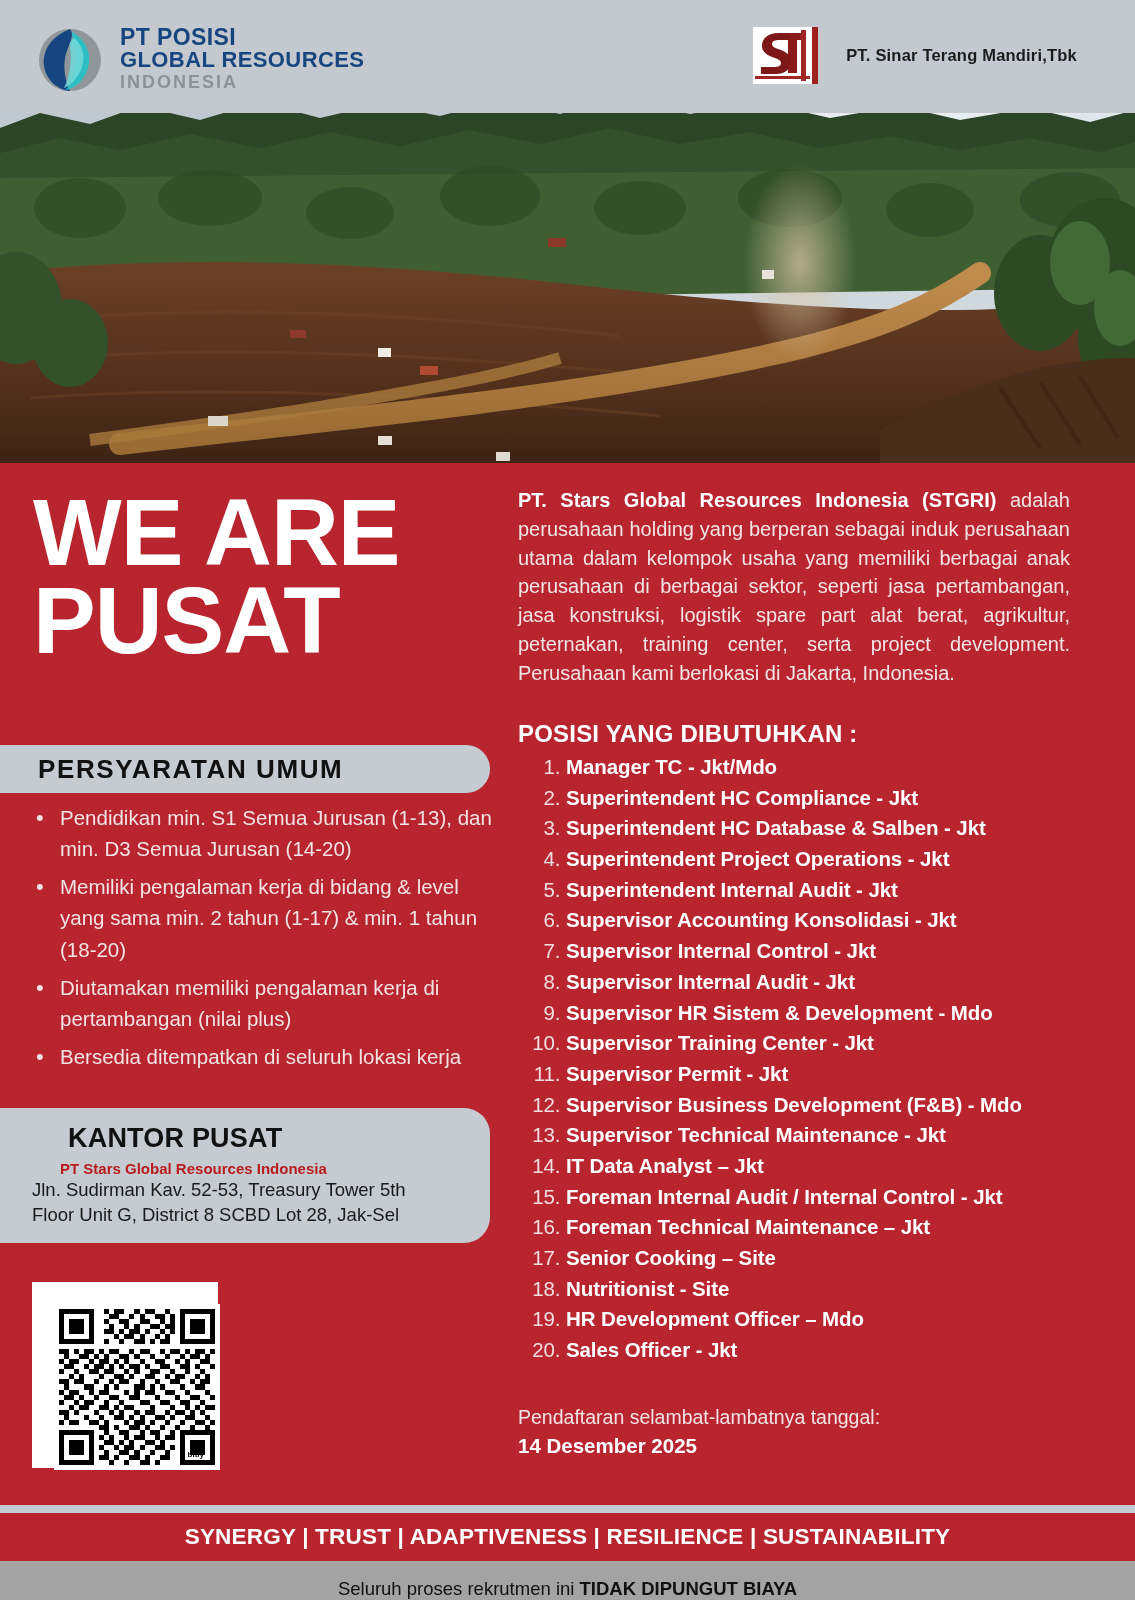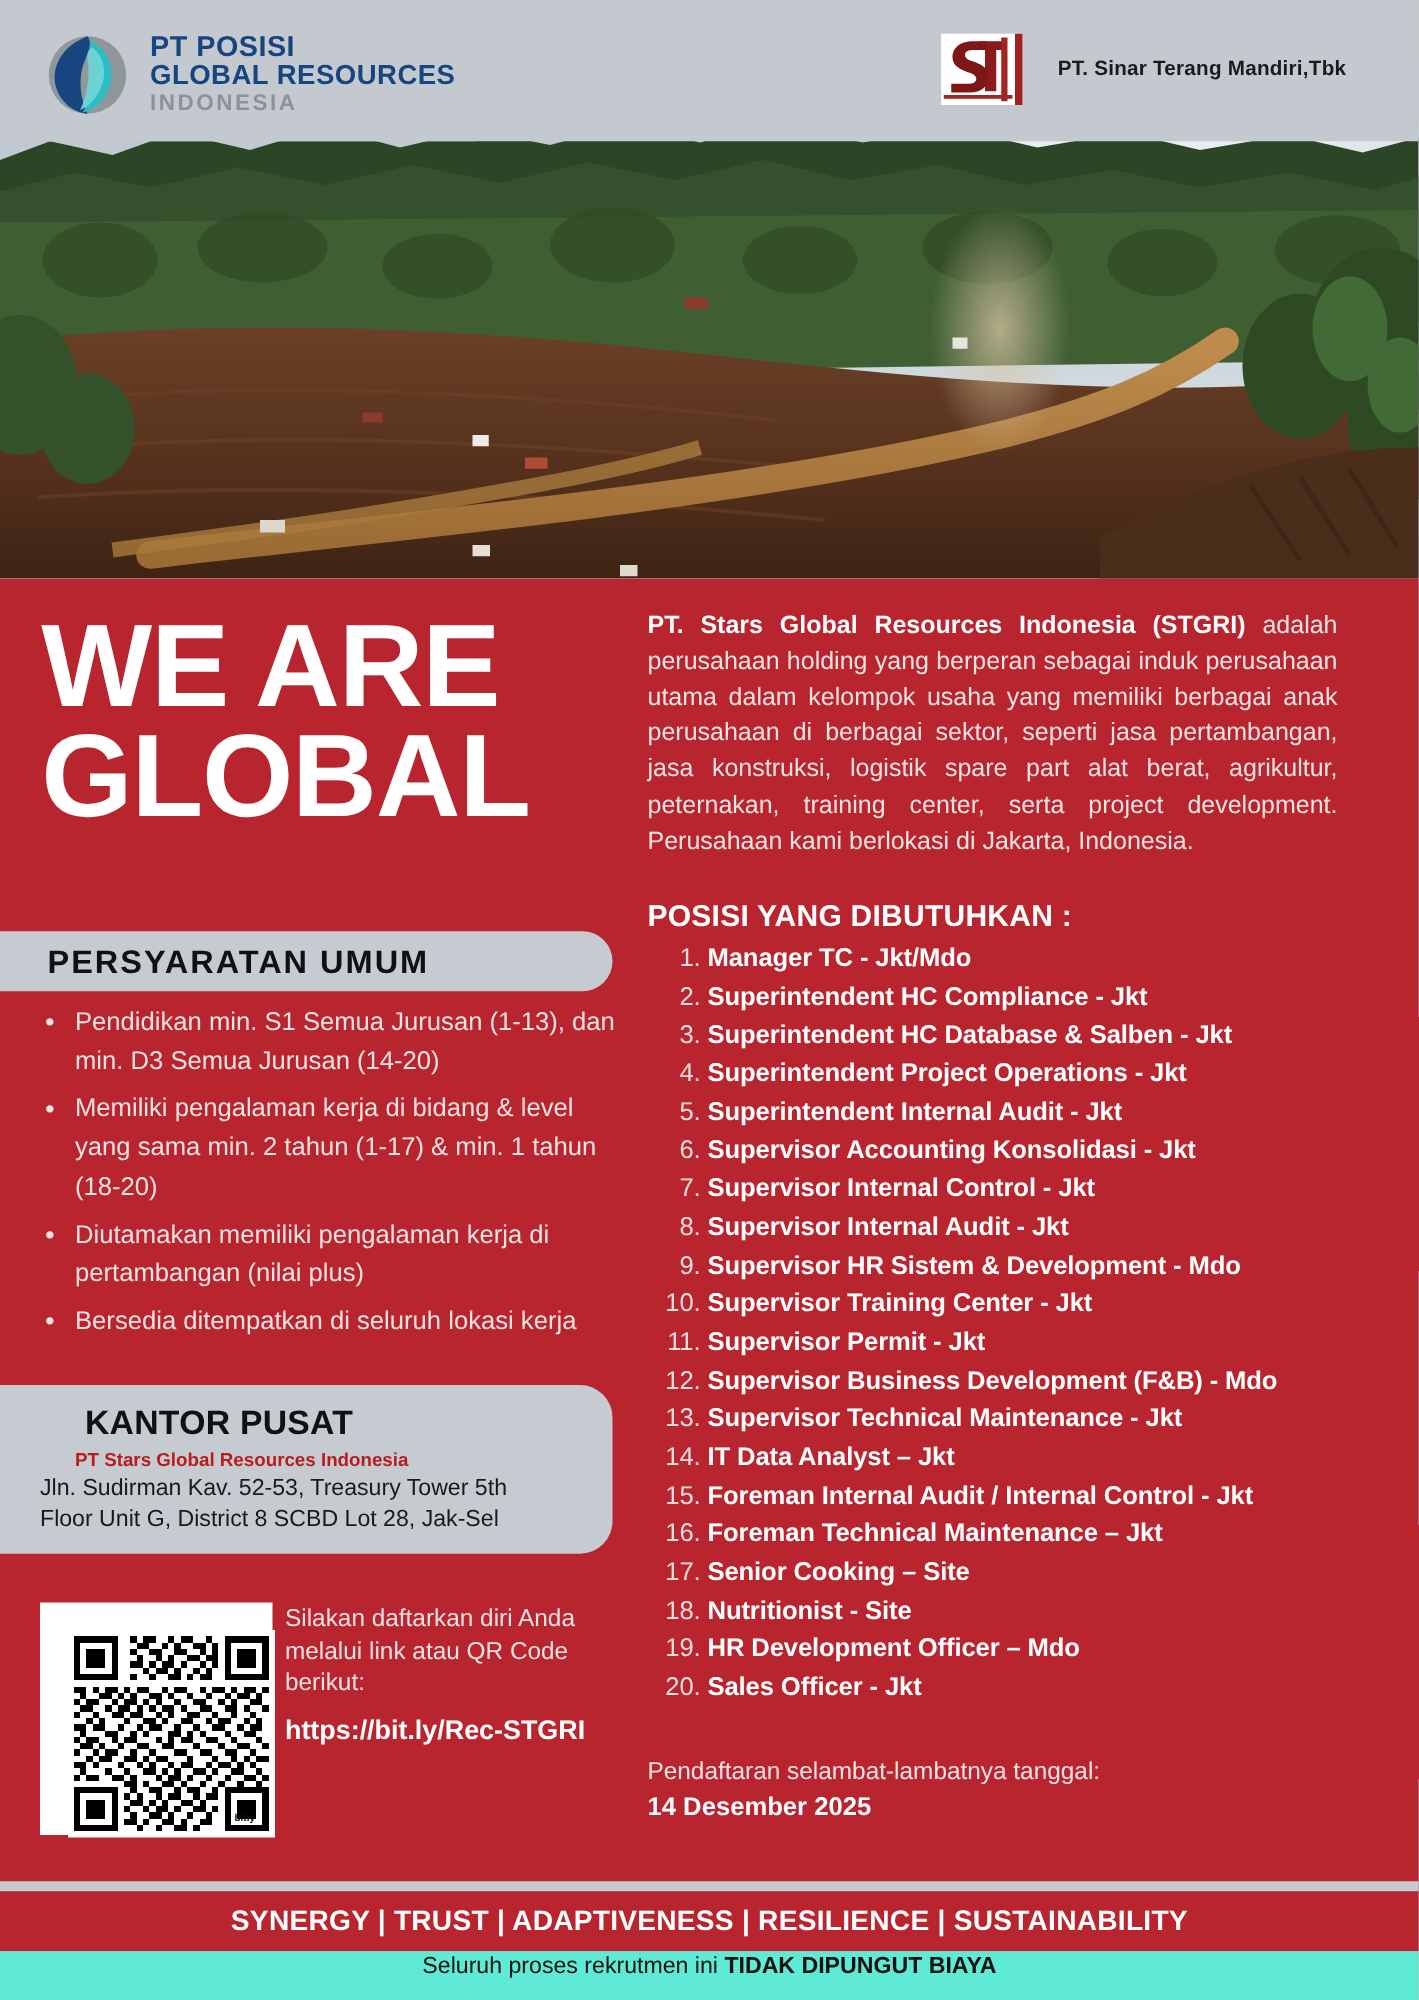--- a/index.html
+++ b/index.html
@@ -125,21 +125,21 @@
 
   
   .foot-gap { position: absolute; left: 0; top: 1505px; width: 1135px; height: 8px; background: #c5cbd0; z-index: 7; }
   .foot-band {
     position: absolute; left: 0; top: 1513px; width: 1135px; height: 48px;
     background: #b8252f; z-index: 7; display:flex; align-items:center; justify-content:center;
   }
   .foot-band span { color: #ffffff; font-size: 22.5px; font-weight: bold; letter-spacing: .2px; }
   .foot-note {
     position: absolute; left: 0; top: 1561px; width: 1135px; height: 39px;
-    background: #5eead4; z-index: 7; display:flex; align-items:flex-start; justify-content:center;
+    background: #a3a3a3; z-index: 7; display:flex; align-items:flex-end; justify-content:center;
   }
   .foot-note span { font-size: 18.5px; color: #111; }
   .foot-note b { font-weight: bold; }
 </style>
 </head>
 <body>
 
 <div class="poster">
 
   <div class="photo">
@@ -263,21 +263,21 @@
         </svg>
       </div>
       <div class="st-name">PT. Sinar Terang Mandiri,Tbk</div>
     </div>
   </div>
 
   <div class="body-red"></div>
 
   <div class="headline">
     <div>WE ARE</div>
-    <div>GLOBAL</div>
+    <div>PUSAT</div>
   </div>
 
   <div class="pill-req">
     <span>PERSYARATAN UMUM</span>
   </div>
   <ul class="req-list">
     <li>Pendidikan min. S1 Semua Jurusan (1-13), dan min. D3 Semua Jurusan (14-20)</li>
     <li>Memiliki pengalaman kerja di bidang &amp; level yang sama min. 2 tahun (1-17) &amp; min. 1 tahun (18-20)</li>
     <li>Diutamakan memiliki pengalaman kerja di pertambangan (nilai plus)</li>
     <li>Bersedia ditempatkan di seluruh lokasi kerja</li>
@@ -550,24 +550,20 @@
         <rect x="11" y="31" width="1" height="1"></rect>
           <rect x="14" y="31" width="1" height="1"></rect>
           <rect x="17" y="31" width="2" height="1"></rect>
         <rect x="20" y="31" width="1" height="1"></rect>
           <rect x="25" y="31" width="7" height="1"></rect>
       </g>
     </svg>
     <div class="qr-bitly">bitly</div>
   </div>
 
-  <div class="qr-text">
-    <span>Silakan daftarkan diri Anda melalui link atau QR Code berikut:</span>
-    <span class="qr-link">https://bit.ly/Rec-STGRI</span>
-  </div>
 
   <p class="intro">
     <b>PT. Stars Global Resources Indonesia (STGRI)</b><span> adalah perusahaan holding yang berperan sebagai induk perusahaan utama dalam kelompok usaha yang memiliki berbagai anak perusahaan di berbagai sektor, seperti jasa pertambangan, jasa konstruksi, logistik spare part alat berat, agrikultur, peternakan, training center, serta project development. Perusahaan kami berlokasi di Jakarta, Indonesia.</span>
   </p>
 
   <div class="pos-title">POSISI YANG DIBUTUHKAN :</div>
   <ol class="pos-list">
     <li>Manager TC - Jkt/Mdo</li>
     <li>Superintendent HC Compliance - Jkt</li>
     <li>Superintendent HC Database &amp; Salben - Jkt</li>

